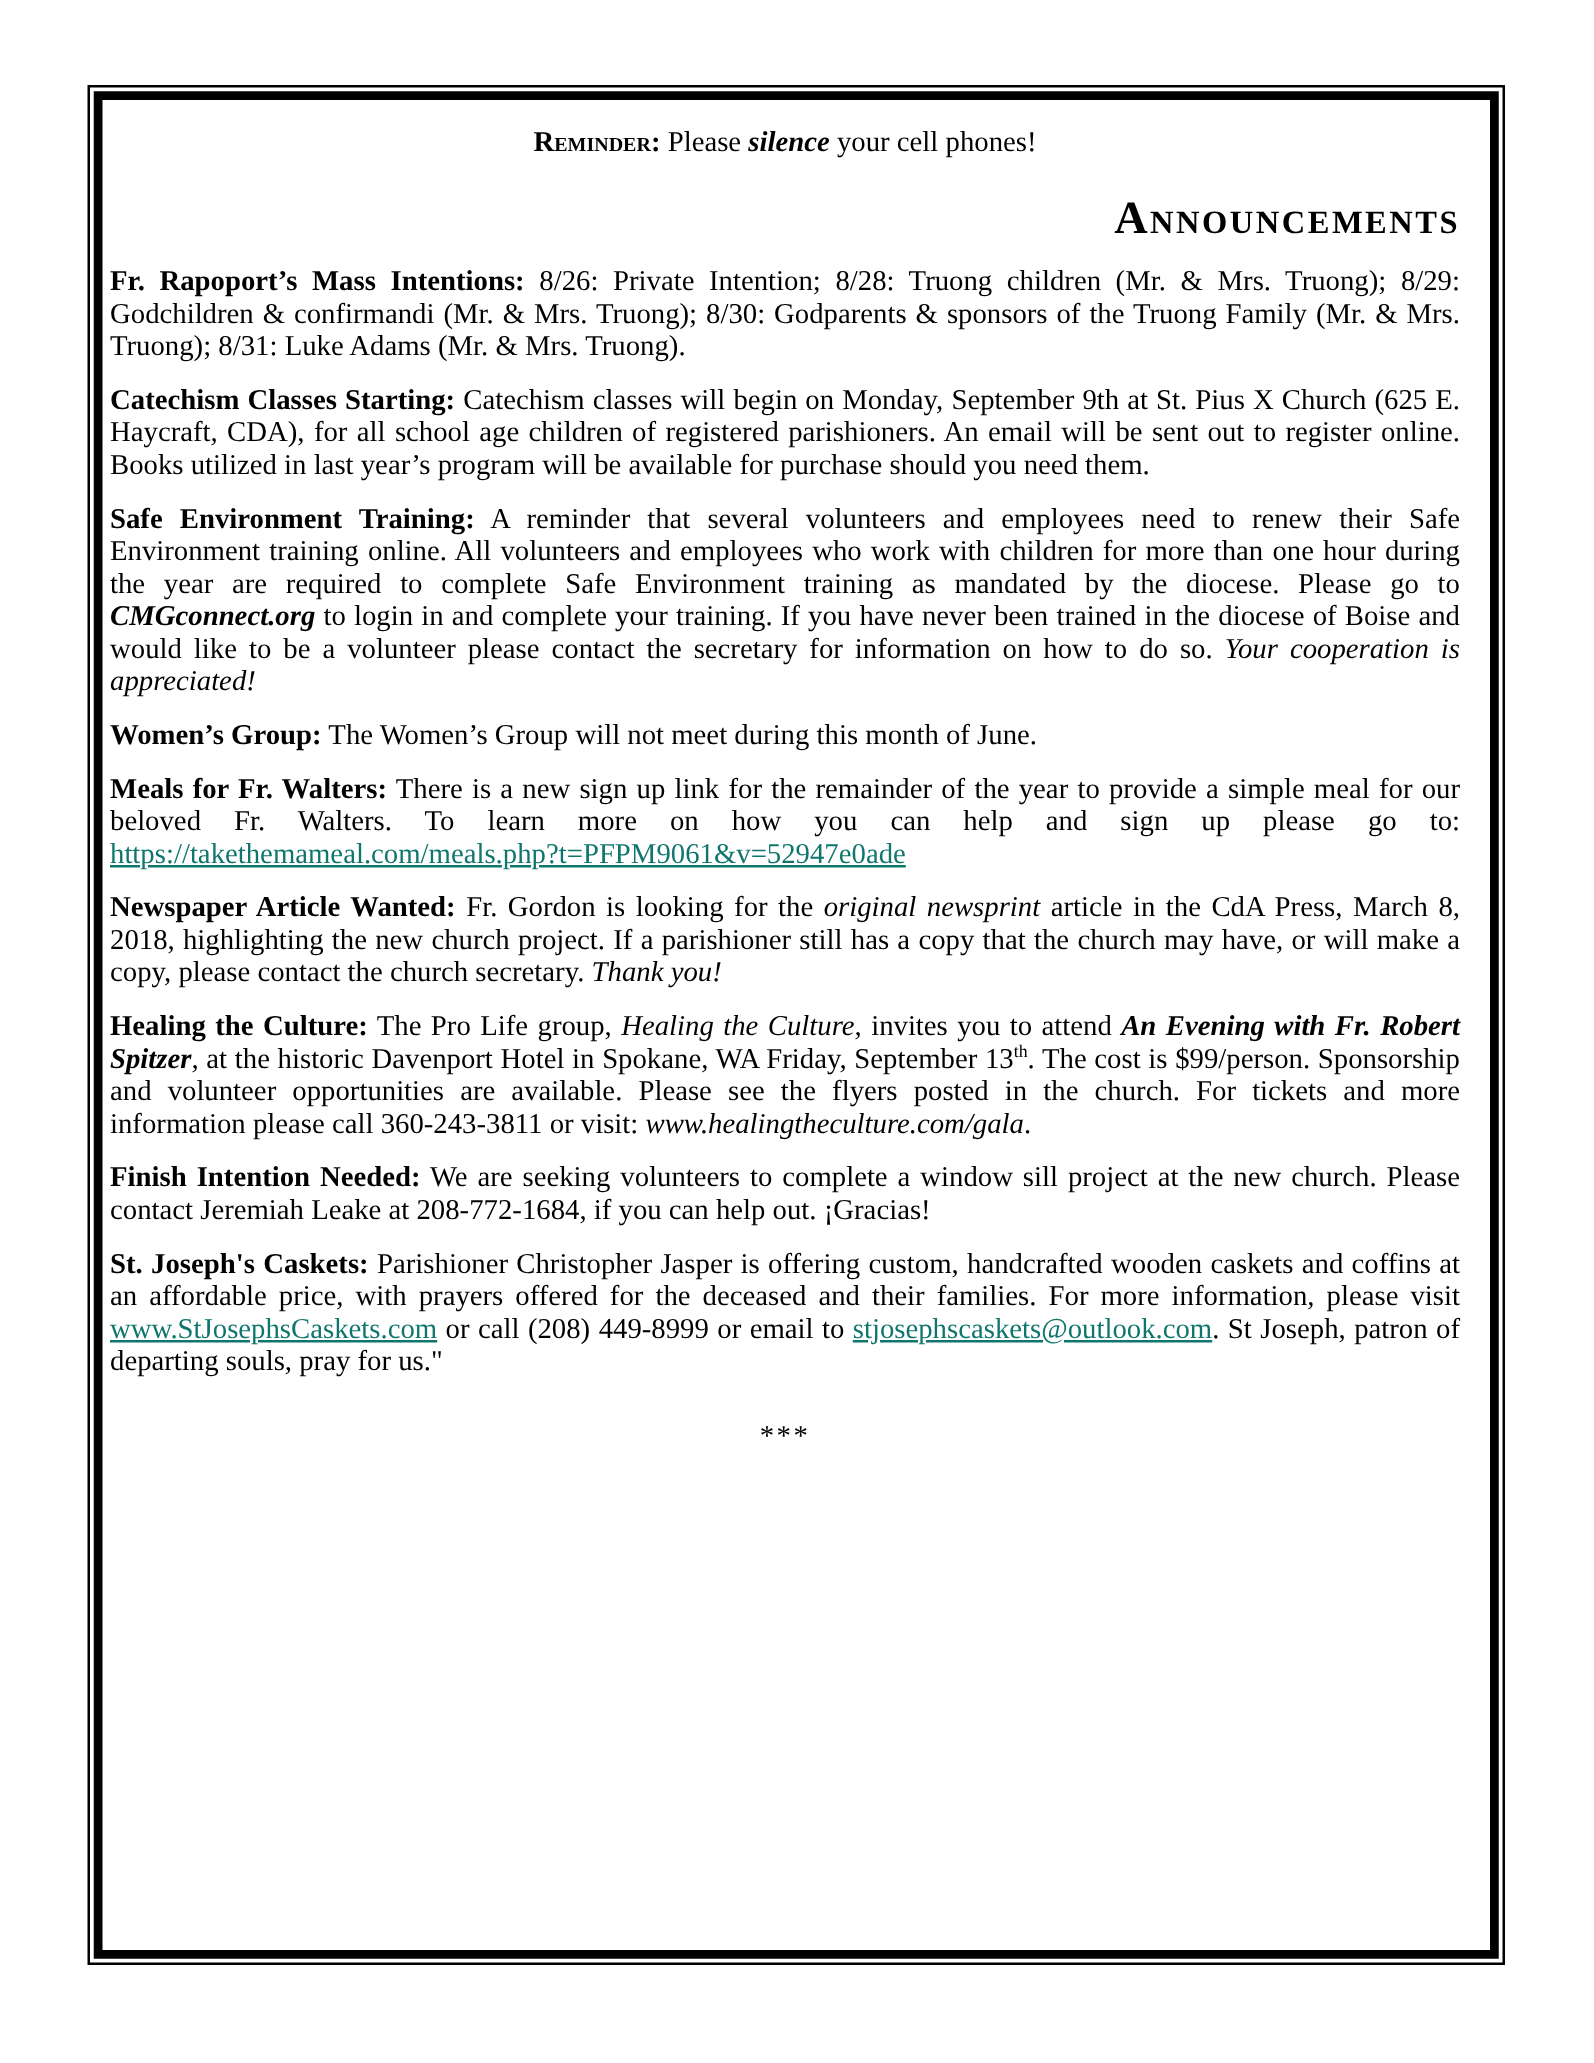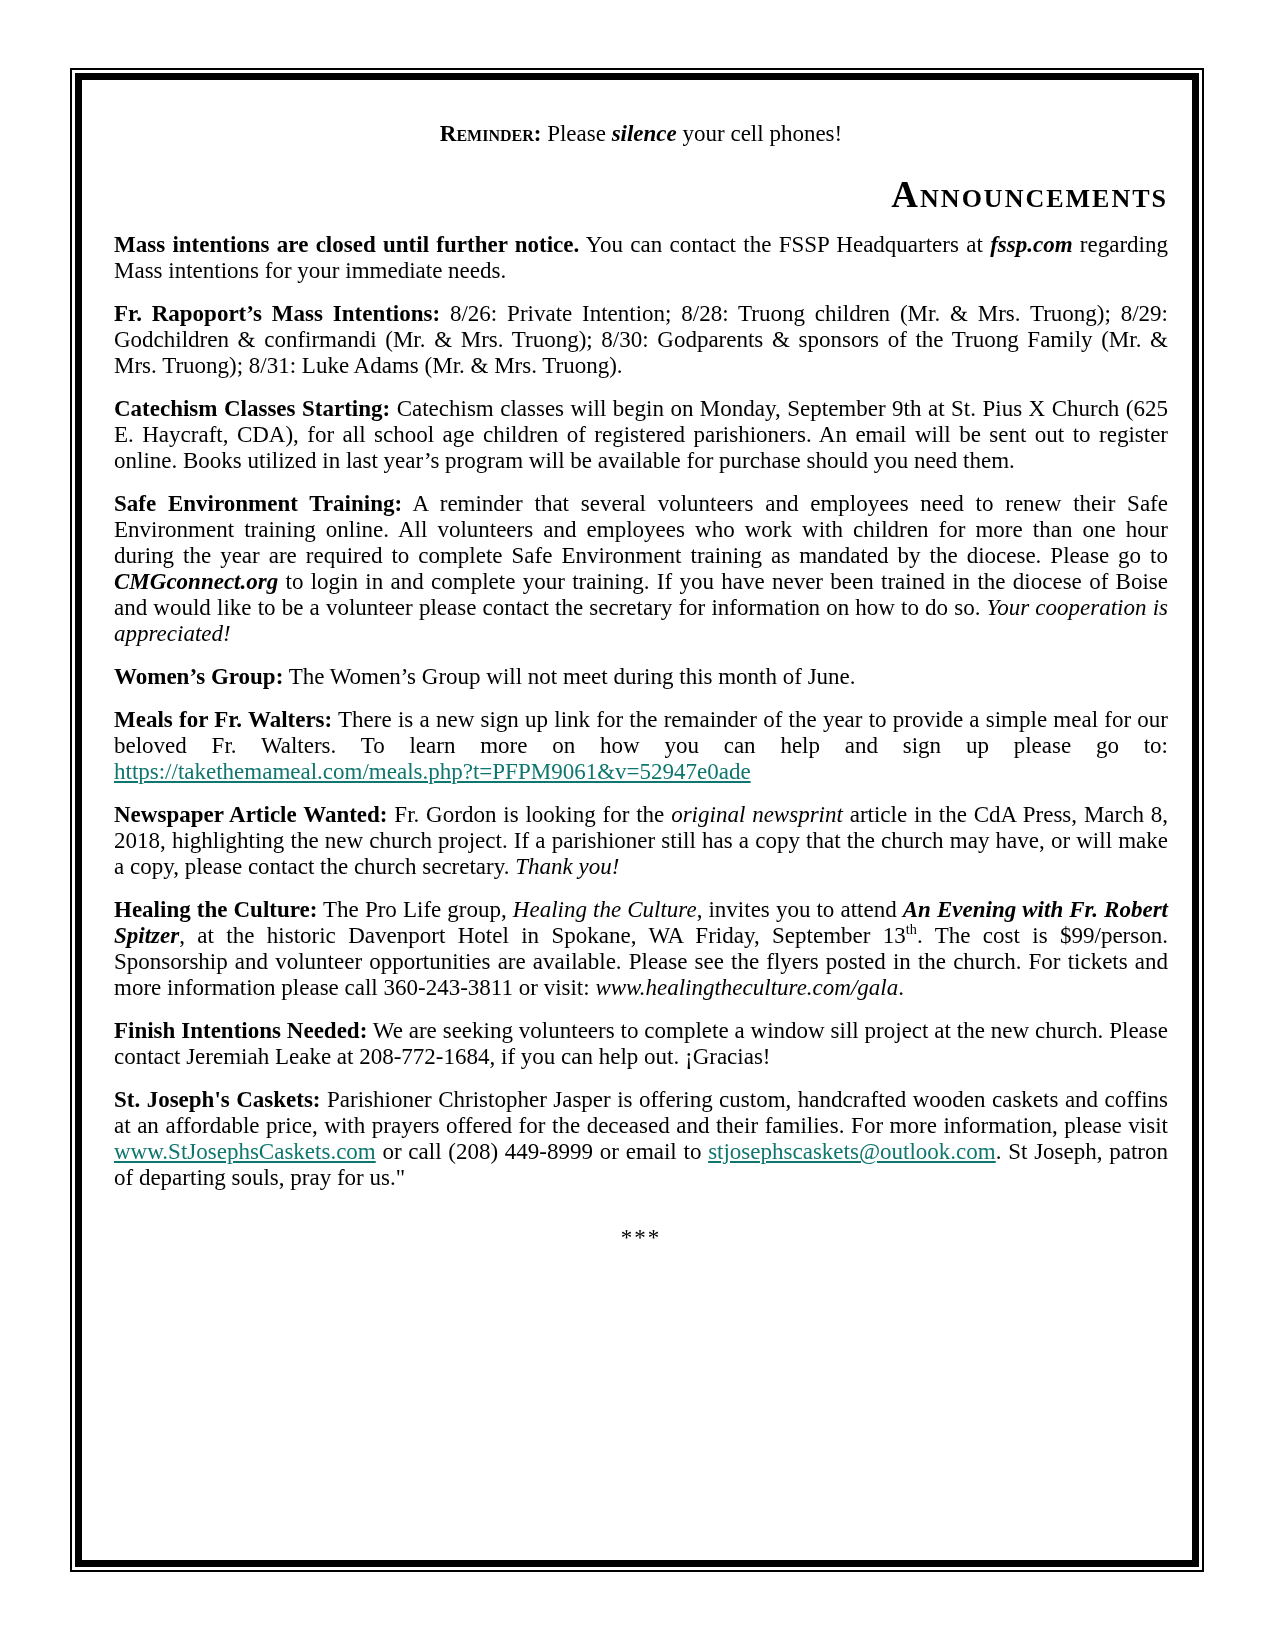--- a/index.html
+++ b/index.html
@@ -26,22 +26,21 @@
     background: #ffffff;
   }
   .frame-inner {
     width: 100%;
     height: 100%;
     box-sizing: border-box;
     border: 7px solid #000000;
     overflow: hidden;
   }
   .content {
-    padding: 12px 24px 12px 32px;
-    margin-top: 20px;
+    padding: 12px 24px 12px 6px;
   }
   .reminder {
     margin: 8px 0 0 0;
     text-align: center;
     font-size: 23px;
     line-height: 27px;
   }
   .title {
     margin: 28px 0 14px 0;
     text-align: right;
@@ -93,29 +92,28 @@
 <body>
 
 <div class="frame">
   <div class="frame-inner">
     <div class="content">
 
       <p class="reminder"><span class="run-bold-smallcaps">Reminder:</span><span class="run-normal"> Please </span><span class="run-bolditalic">silence</span><span class="run-normal"> your cell phones!</span></p>
 
       <h1 class="title">Announcements</h1>
 
-      <p class="para"><span class="run-bold">Mass intentions are closed until further notice.</span><span class="run-normal"> You can contact the FSSP Headquarters at </span><span class="run-bolditalic">fssp.com</span><span class="run-normal"> regarding Mass intentions for your immediate needs.</span></p>
       <p class="para"><span class="run-bold">Fr. Rapoport’s Mass Intentions:</span><span class="run-normal"> 8/26: Private Intention; 8/28: Truong children (Mr. &amp; Mrs. Truong); 8/29: Godchildren &amp; confirmandi (Mr. &amp; Mrs. Truong); 8/30: Godparents &amp; sponsors of the Truong Family (Mr. &amp; Mrs. Truong); 8/31: Luke Adams (Mr. &amp; Mrs. Truong).</span></p>
       <p class="para"><span class="run-bold">Catechism Classes Starting:</span><span class="run-normal"> Catechism classes will begin on Monday, September 9th at St. Pius X Church (625 E. Haycraft, CDA), for all school age children of registered parishioners.  An email will be sent out to register online.  Books utilized in last year’s program will be available for purchase should you need them.</span></p>
       <p class="para"><span class="run-bold">Safe Environment Training:</span><span class="run-normal"> A reminder that several volunteers and employees need to renew their Safe Environment training online.  All volunteers and employees who work with children for more than one hour during the year are required to complete Safe Environment training as mandated by the diocese.  Please go to </span><span class="run-bolditalic">CMGconnect.org</span><span class="run-normal"> to login in and complete your training.  If you have never been trained in the diocese of Boise and would like to be a volunteer please contact the secretary for information on how to do so.  </span><span class="run-italic">Your cooperation is appreciated!</span></p>
       <p class="para"><span class="run-bold">Women’s Group:</span><span class="run-normal"> The Women’s Group will not meet during this month of June.</span></p>
       <p class="para"><span class="run-bold">Meals for Fr. Walters:</span><span class="run-normal"> There is a new sign up link for the remainder of the year to provide a simple meal for our beloved Fr. Walters.  To learn more on how you can help  and sign up please go to: </span><a href="#" class="run-link">https://takethemameal.com/meals.php?t=PFPM9061&amp;v=52947e0ade</a></p>
       <p class="para"><span class="run-bold">Newspaper Article Wanted:</span><span class="run-normal"> Fr. Gordon is looking for the </span><span class="run-italic">original newsprint</span><span class="run-normal"> article in the CdA Press, March 8, 2018, highlighting the new church project.  If a parishioner still has a copy that the church may have, or will make a copy, please contact the church secretary.  </span><span class="run-italic">Thank you!</span></p>
       <p class="para"><span class="run-bold">Healing the Culture:</span><span class="run-normal"> The Pro Life group, </span><span class="run-italic">Healing the Culture</span><span class="run-normal">, invites you to attend </span><span class="run-bolditalic">An Evening with Fr. Robert Spitzer</span><span class="run-normal">, at the historic Davenport Hotel in Spokane, WA Friday, September 13</span><sup class="run-sup">th</sup><span class="run-normal">. The cost is $99/person. Sponsorship and volunteer opportunities are available.  Please see the flyers posted in the church. For tickets and more information please call   360-243-3811 or visit: </span><span class="run-italic">www.healingtheculture.com/gala</span><span class="run-normal">.</span></p>
-      <p class="para"><span class="run-bold">Finish Intentions Needed:</span><span class="run-normal">  We are seeking volunteers to complete a window sill project at the new church.  Please contact Jeremiah Leake at 208-772-1684, if you can help out. ¡Gracias!</span></p>
+      <p class="para"><span class="run-bold">Finish Intention Needed:</span><span class="run-normal">  We are seeking volunteers to complete a window sill project at the new church.  Please contact Jeremiah Leake at 208-772-1684, if you can help out. ¡Gracias!</span></p>
       <p class="para"><span class="run-bold">St. Joseph's Caskets:</span><span class="run-normal"> Parishioner Christopher Jasper is offering custom, handcrafted wooden caskets and coffins at an affordable price, with prayers offered for the deceased and their families. For more information, please visit </span><a href="#" class="run-link">www.StJosephsCaskets.com</a><span class="run-normal"> or call (208) 449-8999 or email to </span><a href="#" class="run-link">stjosephscaskets@outlook.com</a><span class="run-normal">. St Joseph, patron of departing souls, pray for us."</span></p>
 
       <p class="separator">***</p>
 
     </div>
   </div>
 </div>
 
 <div class="footer">III</div>
 

